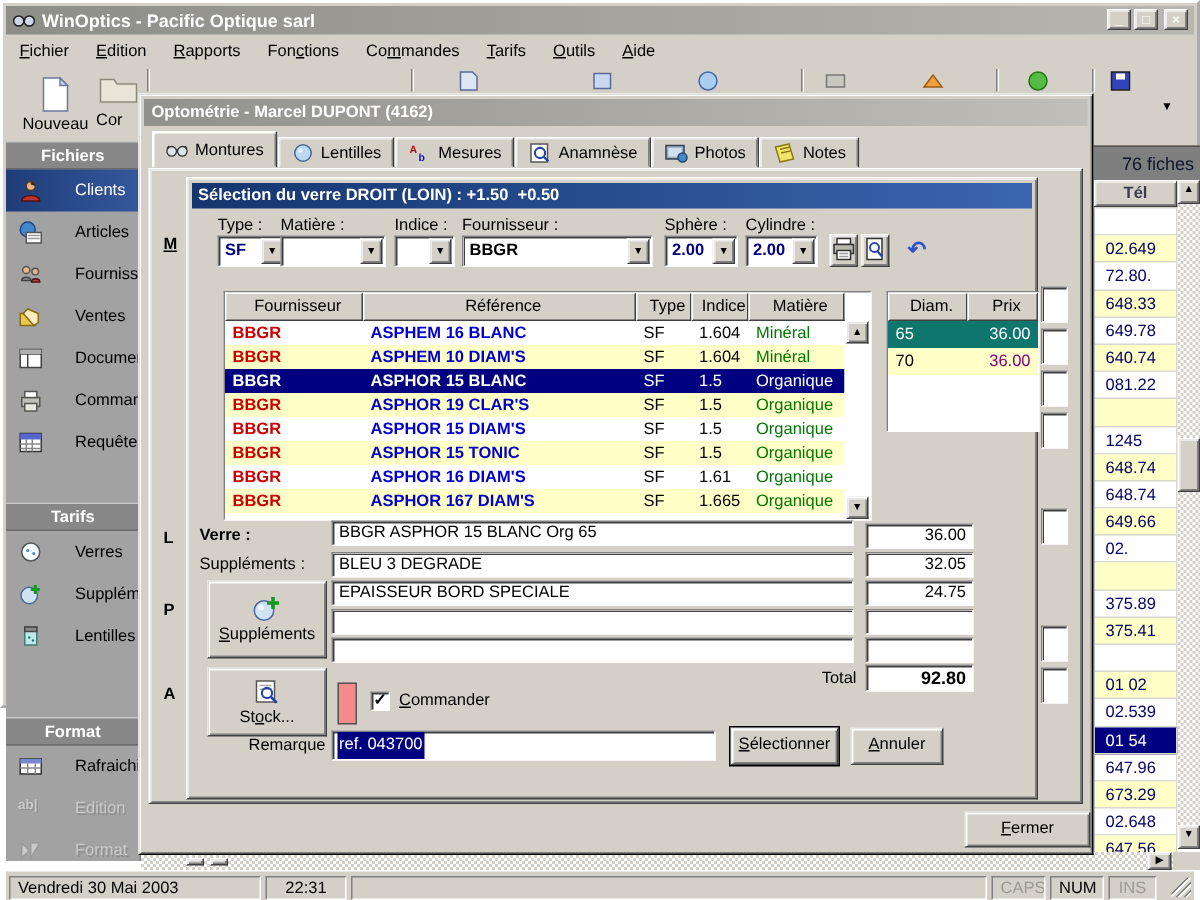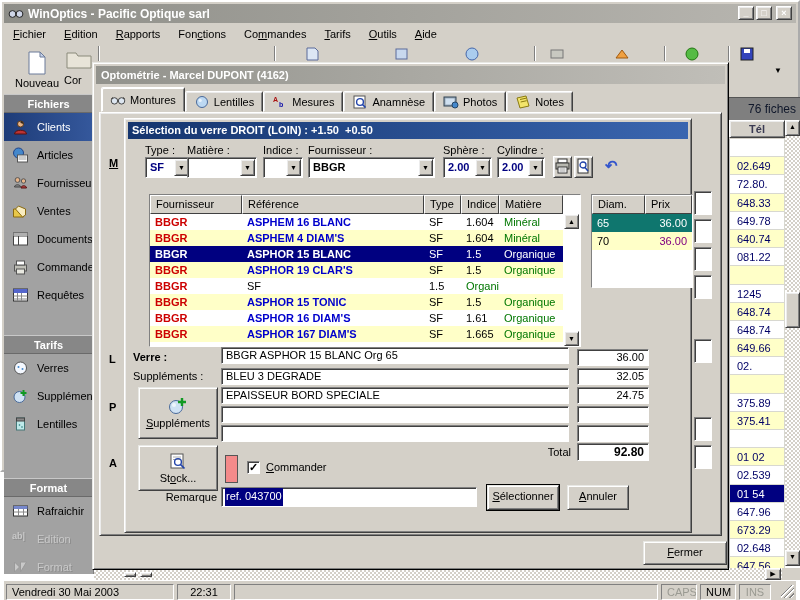--- a/index.html
+++ b/index.html
@@ -41,21 +41,21 @@
   .tb-chevron { position:absolute; left:770px; top:22px; font-size:8px; color:#000; }
   .cor-label { position:absolute; left:60px; top:30px; width:30px; overflow:hidden; }
   .cor-icon { position:absolute; left:62px; top:4px; }
 
   
   .sidebar { position:absolute; left:2px; top:92px; width:90px; height:480px;
     background:#a2a2a2; border-right:1px solid #808080; overflow:hidden; }
   .sb-header { height:19px; background:#878787; color:#fff; font-weight:bold;
     display:flex; align-items:center; justify-content:center;
     border-top:1px solid #c8c8c8; border-bottom:1px solid #6a6a6a; }
-  .sb-item { height:28px; display:flex; align-items:center; gap:8px; padding-left:8px;
+  .sb-item { height:28px; display:flex; align-items:center; gap:21px; padding-left:8px;
     color:#000; }
   .sb-item.sel { background:linear-gradient(90deg,#1e3c78,#35589c); color:#fff; }
   .sb-item.disabled { color:#c9c9c9; text-shadow:1px 1px 0 #8d8d8d; }
   .sb-gap { height:26px; }
   .sb-ico { width:17px; height:16px; flex:none; }
 
   
   .count-bar { position:absolute; left:727px; top:95px; width:71px; height:23px;
     background:#7f7f7f; color:#0f172a; font-size:12px; display:flex; align-items:center;
     justify-content:flex-end; padding-right:4px; border-top:1px solid #555; overflow:hidden; white-space:nowrap; }
@@ -123,21 +123,21 @@
   .combo-btn { position:absolute; right:1px; top:1px; bottom:1px; width:15px;
     background:#d4d0c8; font-size:7px; text-align:center; line-height:16px; color:#000; }
   .mini-btn { position:absolute; top:37px; width:19px; height:22px; padding:1px; }
   .undo-glyph { position:absolute; top:38px; font-size:15px; font-weight:bold; color:#3355cc; }
 
   
   .ref-table { position:absolute; left:24px; top:75px; width:432px; height:153px;
     background:#fff; border:1px solid; border-color:#808080 #fff #fff #808080; }
   .rt-head { display:grid; grid-template-columns:92px 182px 37px 38px 64px; height:19px; }
   .rt-hcell { background:#d4d0c8; border:1px solid; border-color:#fff #404040 #404040 #fff;
-    padding:2px 0 0 5px; overflow:hidden; }
+    padding:2px 0 0 5px; overflow:hidden;text-align:center; }
   .rt-body { position:absolute; left:0; top:19px; right:17px; bottom:0; overflow:hidden; }
   .rt-row { display:grid; grid-template-columns:92px 182px 37px 38px 64px; height:16px;
     line-height:16px; background:#fff; }
   .rt-row.alt { background:#ffffc8; }
   .rt-row.sel { background:#000080; }
   .rt-row.sel .rt-cell { color:#fff !important; }
   .rt-cell { padding-left:5px; overflow:hidden; white-space:nowrap; font-weight:bold; }
   .c-sup { color:#cc0000; } .c-ref { color:#0000cc; } .c-typ,.c-ind { color:#000; font-weight:normal; }
   .c-mat { color:#007700; font-weight:normal; }
   .rt-scroll { position:absolute; right:0; top:19px; width:16px; bottom:0; }
@@ -535,41 +535,42 @@
           <div class="rt-body">
             <div class="rt-row">
               <div class="rt-cell c-sup">BBGR</div>
               <div class="rt-cell c-ref">ASPHEM 16 BLANC</div>
               <div class="rt-cell c-typ">SF</div>
               <div class="rt-cell c-ind">1.604</div>
               <div class="rt-cell c-mat">Minéral</div>
             </div>
             <div class="rt-row alt">
               <div class="rt-cell c-sup">BBGR</div>
-              <div class="rt-cell c-ref">ASPHEM 4 DIAM'S</div>
+              <div class="rt-cell c-ref">ASPHEM 10 DIAM'S</div>
               <div class="rt-cell c-typ">SF</div>
               <div class="rt-cell c-ind">1.604</div>
               <div class="rt-cell c-mat">Minéral</div>
             </div>
             <div class="rt-row sel">
               <div class="rt-cell c-sup">BBGR</div>
               <div class="rt-cell c-ref">ASPHOR 15 BLANC</div>
               <div class="rt-cell c-typ">SF</div>
               <div class="rt-cell c-ind">1.5</div>
               <div class="rt-cell c-mat">Organique</div>
             </div>
             <div class="rt-row alt">
               <div class="rt-cell c-sup">BBGR</div>
               <div class="rt-cell c-ref">ASPHOR 19 CLAR'S</div>
               <div class="rt-cell c-typ">SF</div>
               <div class="rt-cell c-ind">1.5</div>
               <div class="rt-cell c-mat">Organique</div>
             </div>
             <div class="rt-row">
               <div class="rt-cell c-sup">BBGR</div>
+              <div class="rt-cell c-ref">ASPHOR 15 DIAM'S</div>
               <div class="rt-cell c-typ">SF</div>
               <div class="rt-cell c-ind">1.5</div>
               <div class="rt-cell c-mat">Organique</div>
             </div>
             <div class="rt-row alt">
               <div class="rt-cell c-sup">BBGR</div>
               <div class="rt-cell c-ref">ASPHOR 15 TONIC</div>
               <div class="rt-cell c-typ">SF</div>
               <div class="rt-cell c-ind">1.5</div>
               <div class="rt-cell c-mat">Organique</div>

